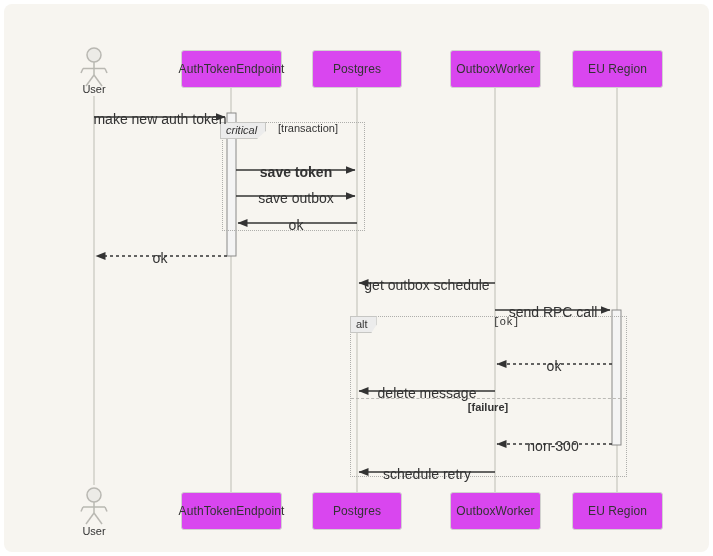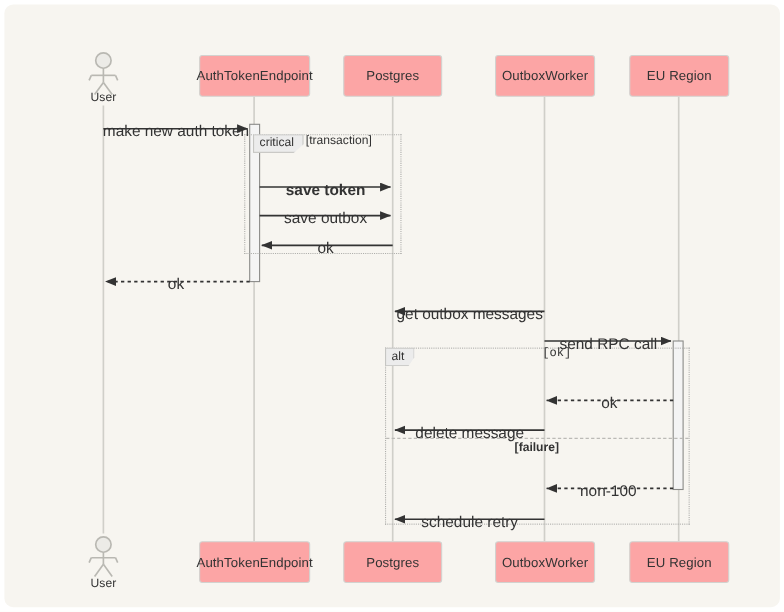--- a/index.html
+++ b/index.html
@@ -7,21 +7,21 @@
     position:relative; width:713px; height:556px; background:#ffffff;
     font-family:"Liberation Sans", sans-serif; overflow:hidden;
   }
   .canvas-bg {
     position:absolute; left:4px; top:4px; right:4px; bottom:4px;
     background:#f7f5f0; border-radius:8px;
   }
   .layer { position:absolute; left:0; top:0; }
   .pbox {
     position:absolute; height:38px; box-sizing:border-box;
-    background:#fca5a5; border:1px solid #d2d2cf; border-radius:3px;
+    background:#d946ef; border:1px solid #d2d2cf; border-radius:3px;
     display:flex; align-items:center; justify-content:center;
     font-size:12px; color:#333; letter-spacing:0.1px;
   }
   .actorlabel {
     position:absolute; transform:translateX(-50%);
     font-size:11px; color:#333; white-space:nowrap;
   }
   .msg {
     position:absolute; transform:translateX(-50%);
     font-size:14px; color:#333; white-space:nowrap; line-height:14px;margin-top:12px;
@@ -106,21 +106,21 @@
       <line class="arrow" x1="495" y1="391" x2="359" y2="391" marker-end="url(#ah)"></line>
       <line class="arrow dashed" x1="612" y1="444" x2="497" y2="444" marker-end="url(#ah)"></line>
       <line class="arrow" x1="495" y1="472" x2="359" y2="472" marker-end="url(#ah)"></line>
     </g>
   </svg>
 
   <div class="frame" style="left:222px; top:122px; width:143px; height:109px;"></div>
   <div class="frame" style="left:350px; top:316px; width:277px; height:161px;"></div>
   <div class="divider" style="left:351px; top:398px; width:275px;"></div>
 
-  <div class="framelabel" style="left:230px; top:122px;">critical</div>
+  <div class="framelabel" style="left:220px; top:122px;font-style:italic;">critical</div>
   <div class="guard centered" style="left:308px; top:121px;">[transaction]</div>
 
   <div class="framelabel" style="left:350px; top:316px;text-align:right;">alt</div>
   <div class="guard" style="left:493px; top:315px;font-family:Liberation Mono, monospace;">[ok]</div>
   <div class="guard centered" style="left:488px; top:400px;font-weight:bold;">[failure]</div>
 
   <div class="pbox" style="left:181px; top:50px; width:101px;">AuthTokenEndpoint</div>
   <div class="pbox" style="left:312px; top:50px; width:90px;">Postgres</div>
   <div class="pbox" style="left:450px; top:50px; width:91px;">OutboxWorker</div>
   <div class="pbox" style="left:572px; top:50px; width:91px;">EU Region</div>
@@ -130,19 +130,19 @@
   <div class="pbox" style="left:312px; top:492px; width:90px;">Postgres</div>
   <div class="pbox" style="left:450px; top:492px; width:91px;">OutboxWorker</div>
   <div class="pbox" style="left:572px; top:492px; width:91px;">EU Region</div>
   <div class="actorlabel" style="left:94px; top:525px;">User</div>
 
   <div class="msg" style="left:160px; top:100px;">make new auth token</div>
   <div class="msg" style="left:296px; top:153px;font-weight:bold;">save token</div>
   <div class="msg" style="left:296px; top:179px;">save outbox</div>
   <div class="msg" style="left:296px; top:206px;">ok</div>
   <div class="msg" style="left:160px; top:239px;">ok</div>
-  <div class="msg" style="left:427px; top:266px;">get outbox messages</div>
+  <div class="msg" style="left:427px; top:266px;">get outbox schedule</div>
   <div class="msg" style="left:553px; top:293px;">send RPC call</div>
   <div class="msg" style="left:554px; top:347px;">ok</div>
   <div class="msg" style="left:427px; top:374px;">delete message</div>
-  <div class="msg" style="left:553px; top:427px;">non-100</div>
+  <div class="msg" style="left:553px; top:427px;">non-300</div>
   <div class="msg" style="left:427px; top:455px;">schedule retry</div>
 </div>
 
 </body></html>

